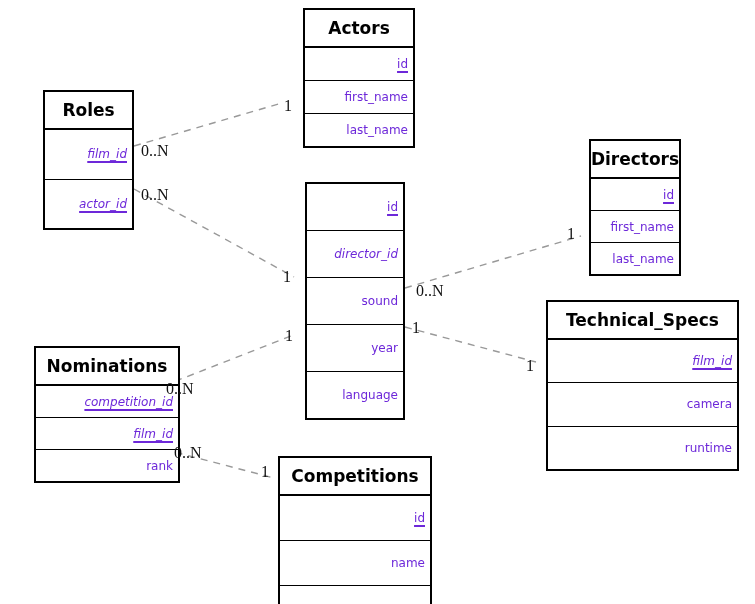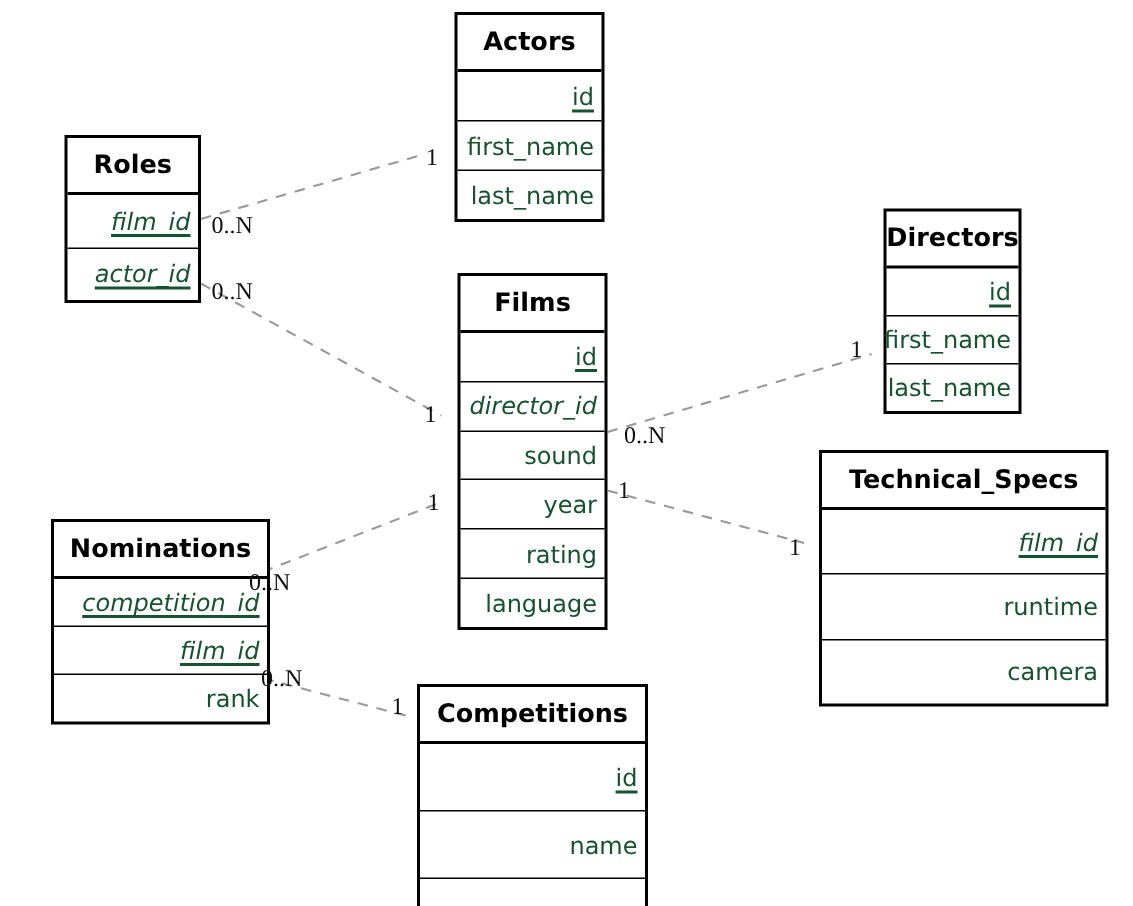--- a/index.html
+++ b/index.html
@@ -42,22 +42,22 @@
     color: #000000;
     white-space: nowrap;
   }
   .erd-row {
     box-sizing: border-box;
     flex: 1 1 0;
     display: flex;
     align-items: center;
     justify-content: flex-end;
     padding-right: 5px;
-    font-size: 16px;
-    color: #14532d;
+    font-size: 12px;
+    color: #6d28d9;
     white-space: nowrap;
   }
   .erd-row + .erd-row {
     border-top: 1.5px solid #000000;
     padding-left: 27px;
   }
   .erd-row.pk {
     text-decoration: underline;
     text-underline-offset: 3px;
     text-decoration-thickness: 1.5px;
@@ -84,55 +84,53 @@
     <g stroke="#999999" stroke-width="1.4" stroke-dasharray="7,6" fill="none">
       <line x1="134" y1="146" x2="282" y2="103"></line>
       <line x1="134" y1="189" x2="294" y2="277"></line>
       <line x1="163" y1="386" x2="296" y2="334"></line>
       <line x1="405" y1="288" x2="581" y2="236"></line>
       <line x1="405" y1="327" x2="536" y2="362"></line>
       <line x1="163" y1="449" x2="274" y2="478"></line>
     </g>
   </svg>
 
-  <div class="erd-table" style="left:303px; top:8px; width:100px; height:140px;">
+  <div class="erd-table" style="left:303px; top:8px; width:112px; height:140px;">
     <div class="erd-header">Actors</div>
     <div class="erd-row pk">id</div>
     <div class="erd-row">first_name</div>
     <div class="erd-row">last_name</div>
   </div>
 
-  <div class="erd-table" style="left:43px; top:90px; width:91px; height:112px;">
+  <div class="erd-table" style="left:43px; top:90px; width:91px; height:140px;">
     <div class="erd-header">Roles</div>
     <div class="erd-row pk fk">film_id</div>
     <div class="erd-row pk fk">actor_id</div>
   </div>
 
   <div class="erd-table" style="left:305px; top:182px; width:100px; height:238px;">
-    <div class="erd-header">Films</div>
     <div class="erd-row pk">id</div>
     <div class="erd-row fk">director_id</div>
     <div class="erd-row">sound</div>
     <div class="erd-row">year</div>
-    <div class="erd-row">rating</div>
     <div class="erd-row">language</div>
   </div>
 
   <div class="erd-table" style="left:589px; top:139px; width:92px; height:137px;">
     <div class="erd-header">Directors</div>
     <div class="erd-row pk">id</div>
     <div class="erd-row">first_name</div>
     <div class="erd-row">last_name</div>
   </div>
 
   <div class="erd-table" style="left:546px; top:300px; width:193px; height:171px;">
     <div class="erd-header">Technical_Specs</div>
     <div class="erd-row pk fk">film_id</div>
+    <div class="erd-row">camera</div>
     <div class="erd-row">runtime</div>
-    <div class="erd-row">camera</div>
   </div>
 
   <div class="erd-table" style="left:16px; top:346px; width:146px; height:137px;margin-left:18px;">
     <div class="erd-header">Nominations</div>
     <div class="erd-row pk fk">competition_id</div>
     <div class="erd-row pk fk">film_id</div>
     <div class="erd-row">rank</div>
   </div>
 
   <div class="erd-table" style="left:278px; top:456px; width:154px; height:176px;">

